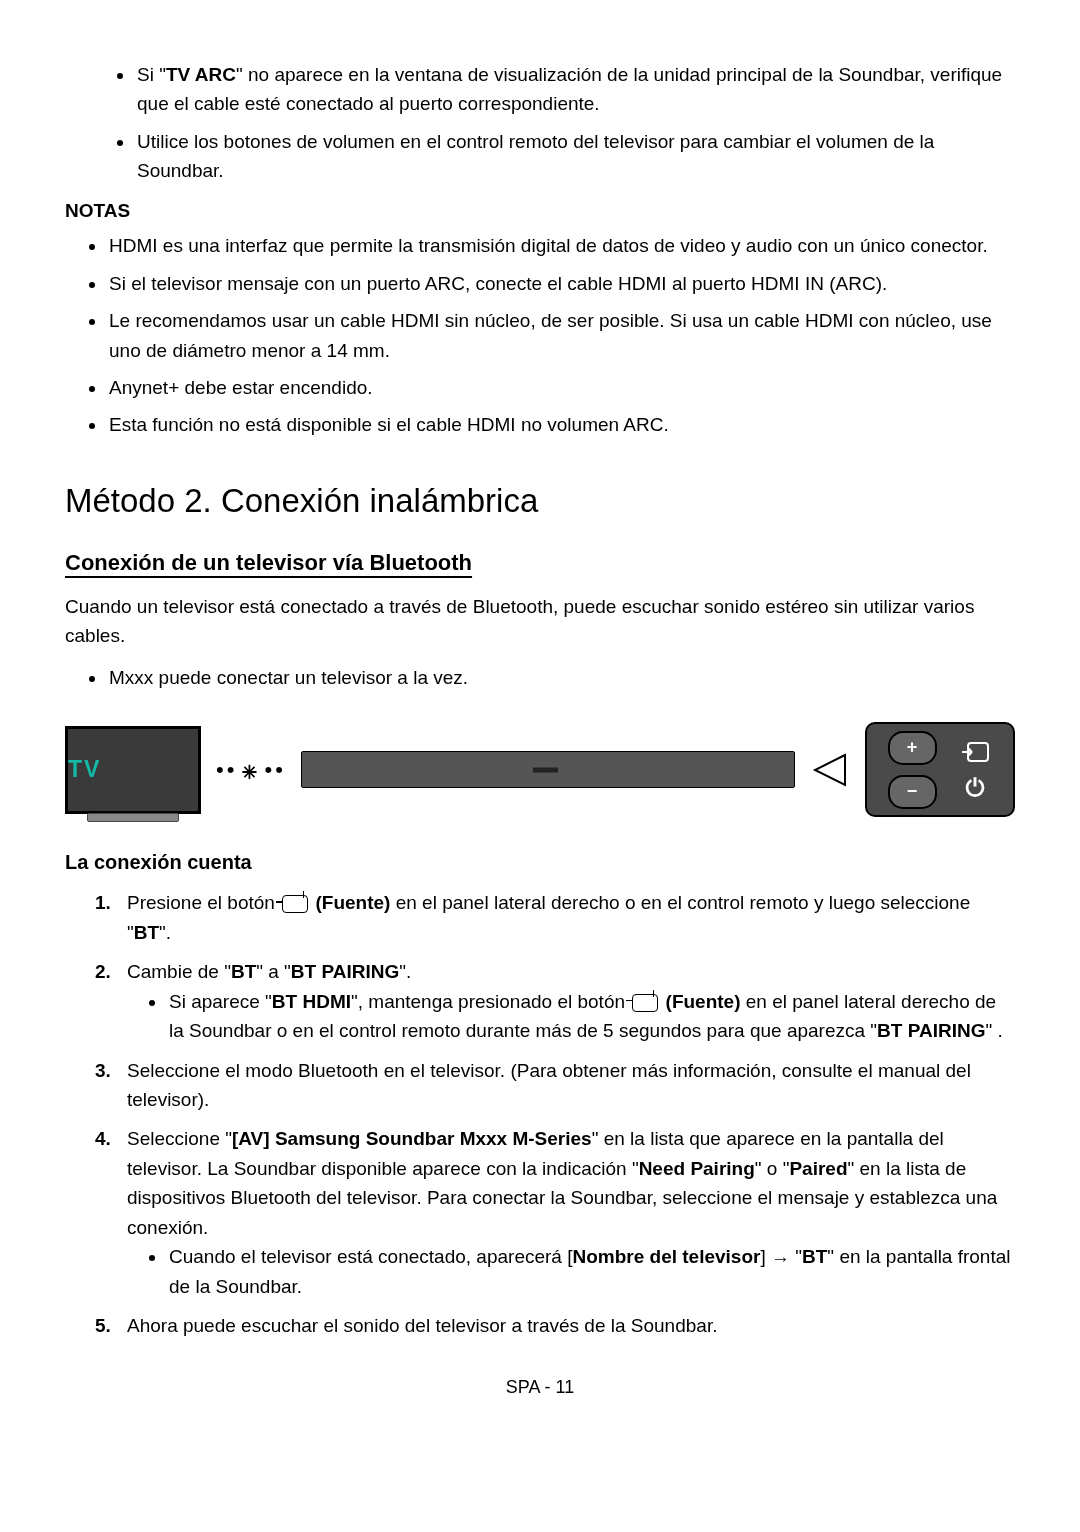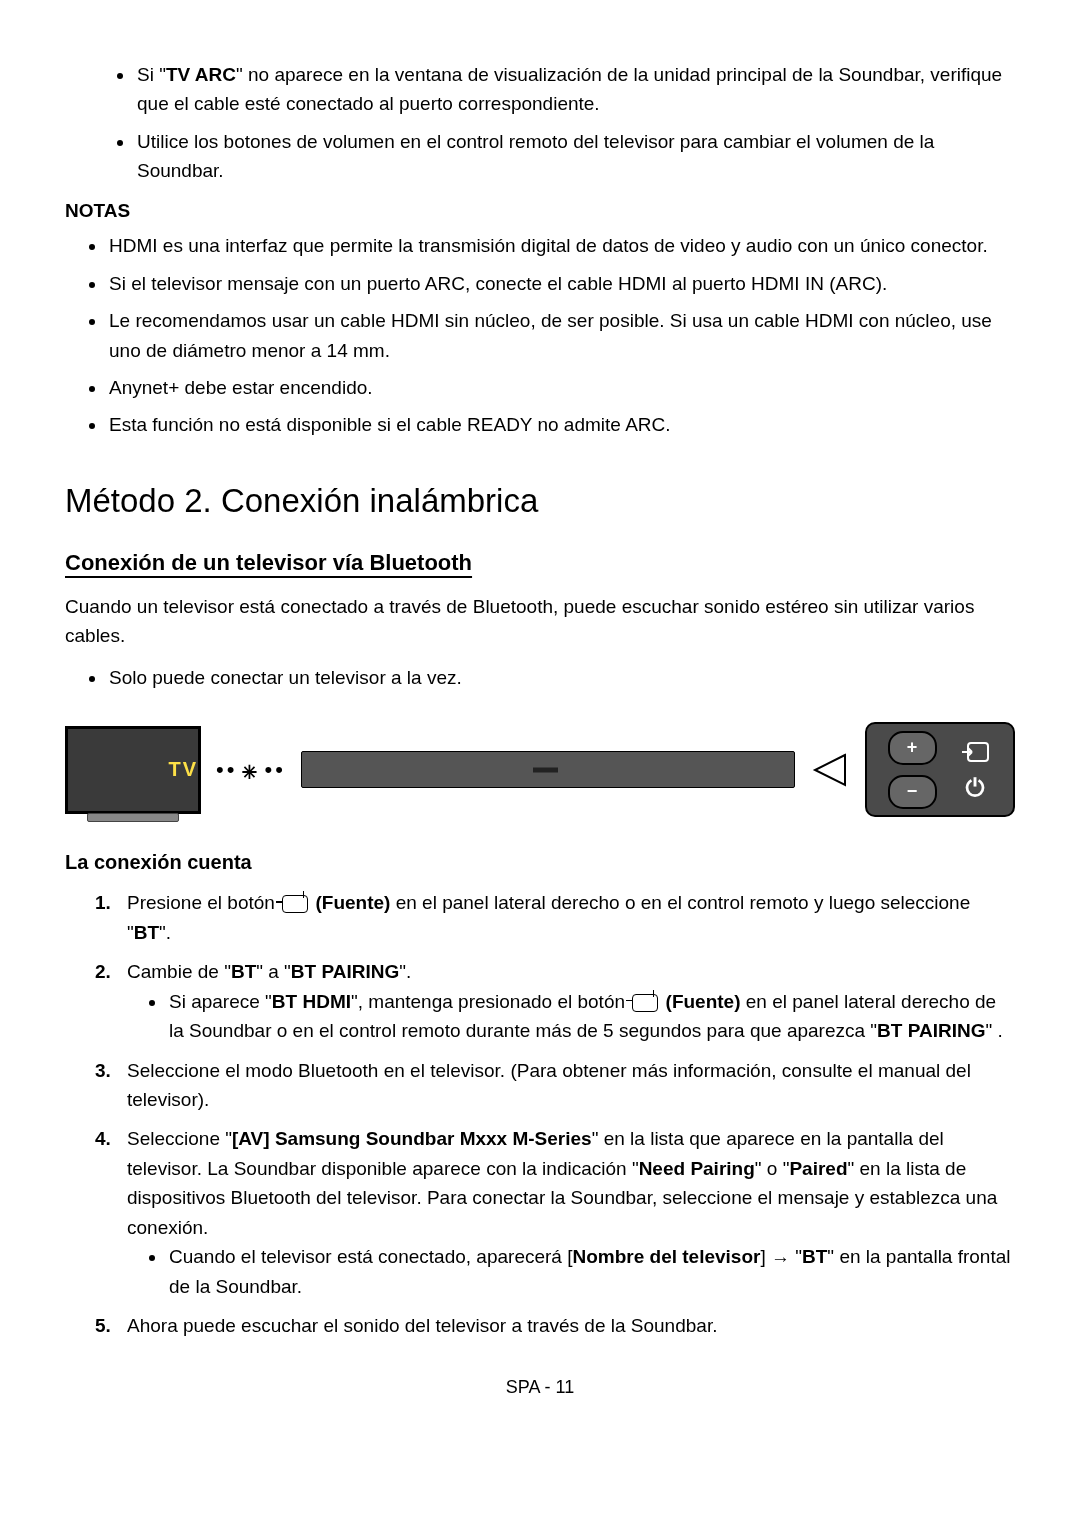--- a/index.html
+++ b/index.html
@@ -56,26 +56,26 @@
     display: flex;
     align-items: center;
     gap: 15px;
     margin: 30px 0 30px 0;
   }
   .tv {
     width: 130px;
     height: 82px;
     border: 3px solid #000;
     background: #3a3a3a;
-    color: #fde047;
-    font-weight: bold;
-    font-size: 20px;
-    display: flex;
-    align-items: center;
-    justify-content: flex-end;
+    color: #14b8a6;
+    font-weight: bold;
+    font-size: 23px;
+    display: flex;
+    align-items: center;
+    justify-content: flex-start;
     position: relative;
     letter-spacing: 2px;
   }
   .tv-stand {
     position: absolute;
     bottom: -11px;
     left: 50%;
     transform: translateX(-50%);
     width: 90px;
     height: 7px;
@@ -219,30 +219,30 @@
   </li>
   <li>Utilice los botones de volumen en el control remoto del televisor para cambiar el volumen de la Soundbar.</li>
 </ul>
 
 <div class="notas">NOTAS</div>
 <ul class="notas-list">
   <li>HDMI es una interfaz que permite la transmisión digital de datos de video y audio con un único conector.</li>
   <li>Si el televisor mensaje con un puerto ARC, conecte el cable HDMI al puerto HDMI IN (ARC).</li>
   <li>Le recomendamos usar un cable HDMI sin núcleo, de ser posible. Si usa un cable HDMI con núcleo, use uno de diámetro menor a 14 mm.</li>
   <li>Anynet+ debe estar encendido.</li>
-  <li>Esta función no está disponible si el cable READY no admite ARC.</li>
+  <li>Esta función no está disponible si el cable HDMI no volumen ARC.</li>
 </ul>
 
 <h1 class="metodo">Método 2. Conexión inalámbrica</h1>
 
 <h2 class="underline">Conexión de un televisor vía Bluetooth</h2>
 
 <p>Cuando un televisor está conectado a través de Bluetooth, puede escuchar sonido estéreo sin utilizar varios cables.</p>
 <ul class="bullet" style="padding-left:42px;">
-  <li>Solo puede conectar un televisor a la vez.</li>
+  <li>Mxxx puede conectar un televisor a la vez.</li>
 </ul>
 
 <div class="figure">
   <div class="tv">
     <span>TV</span>
     <div class="tv-stand"></div>
   </div>
   <div class="bt-signal">
     <span>••</span>
       <span style="font-size:28px;margin:0 4px;">⁕</span>

